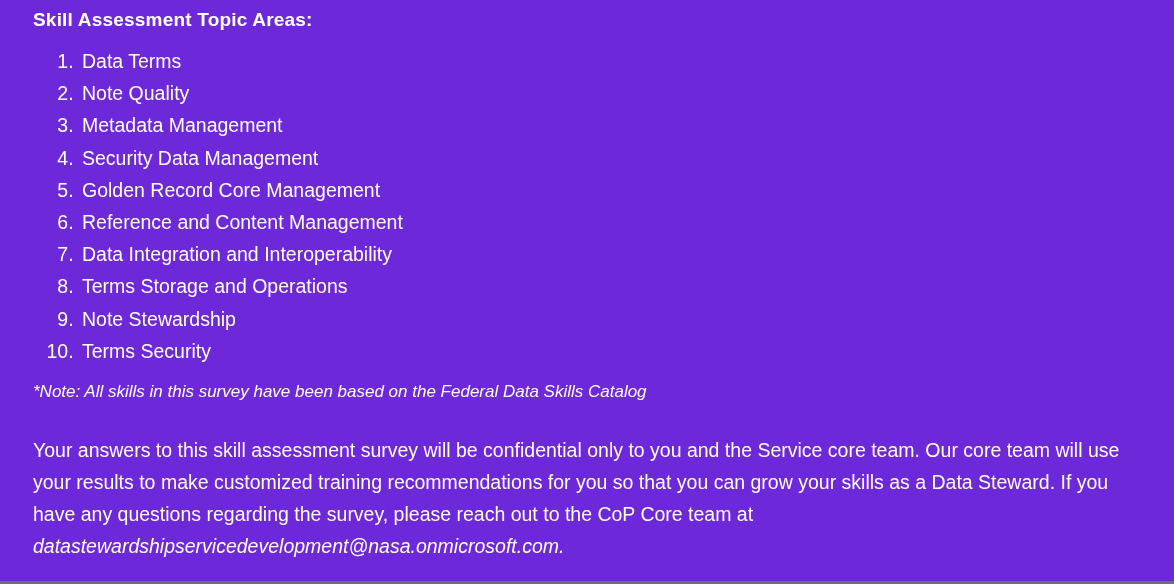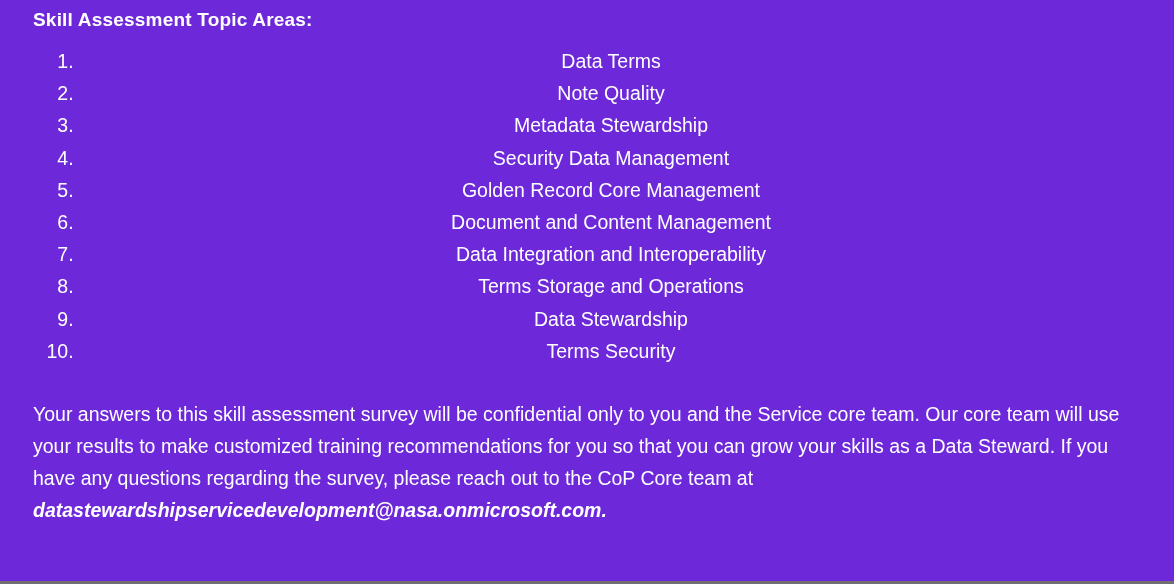--- a/index.html
+++ b/index.html
@@ -28,54 +28,54 @@
   }
   .topic-list {
     margin: 12px 0 0 0;
     padding: 0 0 0 46px;
     font-size: 19.5px;
     line-height: 32.2px;
     list-style: decimal outside;
   }
   .topic-list li {
     padding-left: 3px;
-    text-align: center;
   }
   .note {
     font-size: 17px;
     font-style: italic;
     line-height: 22px;
     margin: 14px 0 0 0;
   }
   .para {
     font-size: 19.5px;
     line-height: 32px;
     margin: 31px 0 0 0;
   }
   .email {
-    font-weight: 700;
+    font-weight: 400;
     font-style: italic;
   }
 </style>
 </head>
 <body>
 
 <div class="page">
 
   <p class="heading">Skill Assessment Topic Areas:</p>
 
   <ol class="topic-list">
     <li>Data Terms</li>
     <li>Note Quality</li>
-    <li>Metadata Stewardship</li>
+    <li>Metadata Management</li>
     <li>Security Data Management</li>
     <li>Golden Record Core Management</li>
-    <li>Document and Content Management</li>
+    <li>Reference and Content Management</li>
     <li>Data Integration and Interoperability</li>
     <li>Terms Storage and Operations</li>
-    <li>Data Stewardship</li>
+    <li>Note Stewardship</li>
     <li>Terms Security</li>
   </ol>
 
+  <p class="note">*Note: All skills in this survey have been based on the Federal Data Skills Catalog</p>
 
   <p class="para"><span>Your answers to this skill assessment survey will be confidential only to you and the Service core team. Our core team will use your results to make customized training recommendations for you so that you can grow your skills as a Data Steward. If you have any questions regarding the survey, please reach out to the CoP Core team at </span><span class="email">datastewardshipservicedevelopment@nasa.onmicrosoft.com.</span></p>
 
 </div>
 
 </body></html>

